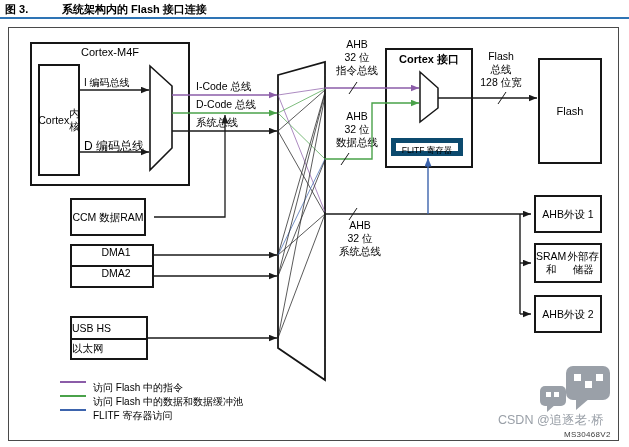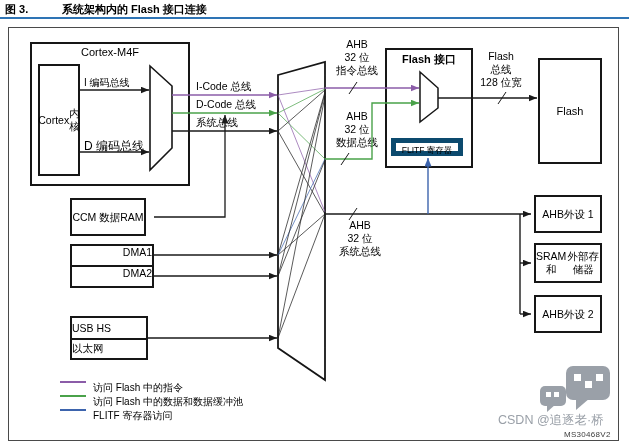--- a/index.html
+++ b/index.html
@@ -15,21 +15,21 @@
   .fig-label{position:absolute;left:5px;top:0}
   .fig-title{position:absolute;left:62px;top:0}
   .title-rule{position:absolute;left:0;top:17px;width:629px;height:2px;background:var(--rule)}
   .frame{border:1px solid #4a4a4a}
   .box{border:2px solid #161616;background:#fff}
   .box-thin{border:5px solid #0c4a6e;background:#fff}
   .box-title{text-align:center;font-size:11px;padding-top:2px;white-space:nowrap}
   .bold{font-weight:bold}
   .col{display:flex;align-items:center;justify-content:center;
        font-size:10.5px;line-height:13px;text-align:center}
-  .leftpad{justify-content:flex-end;align-items:flex-start;padding-left:8px;text-align:left}
+  .leftpad{justify-content:center;align-items:flex-start;padding-left:8px;text-align:left}
   .cell{display:flex;align-items:center;font-size:10.5px;height:20px}
   .cell-divider{border-top:2px solid #161616}
   .lbl{font-size:10.5px;white-space:nowrap}
   .lbl3{display:flex;flex-direction:column;align-items:center;font-size:10.5px;line-height:13px;text-align:center}
   .flitf-text{font-size:8.5px;line-height:14px;text-align:center;white-space:nowrap}
   .legend-row{display:flex;align-items:flex-start;height:14px}
   .lg-line{display:inline-block;width:26px;height:2px;margin-right:7px;flex:0 0 aupx}
   .sw-purple{background:var(--purple)}
   .sw-green{background:var(--green)}
   .sw-blue{background:var(--blue)}
@@ -90,21 +90,21 @@
     <span>32 位</span>
     <span>数据总线</span>
   </div>
   <div class="abs lbl3" style="left:332px;top:219px;width:56px">
     <span>AHB</span>
     <span>32 位</span>
     <span>系统总线</span>
   </div>
 
   <div class="abs box" style="left:385px;top:48px;width:88px;height:120px">
-    <div class="box-title bold">Flash 接口</div>
+    <div class="box-title bold">Cortex 接口</div>
   </div>
   <div class="abs box-thin flitf-text" style="left:391px;top:138px;width:72px;height:18px">FLITF 寄存器</div>
 
   <div class="abs lbl3" style="left:474px;top:50px;width:54px">
     <span>Flash</span>
     <span>总线</span>
     <span>128 位宽</span>
   </div>
   <div class="abs box col" style="left:538px;top:58px;width:64px;height:106px;font-size:11px">
     <span>Flash</span>

